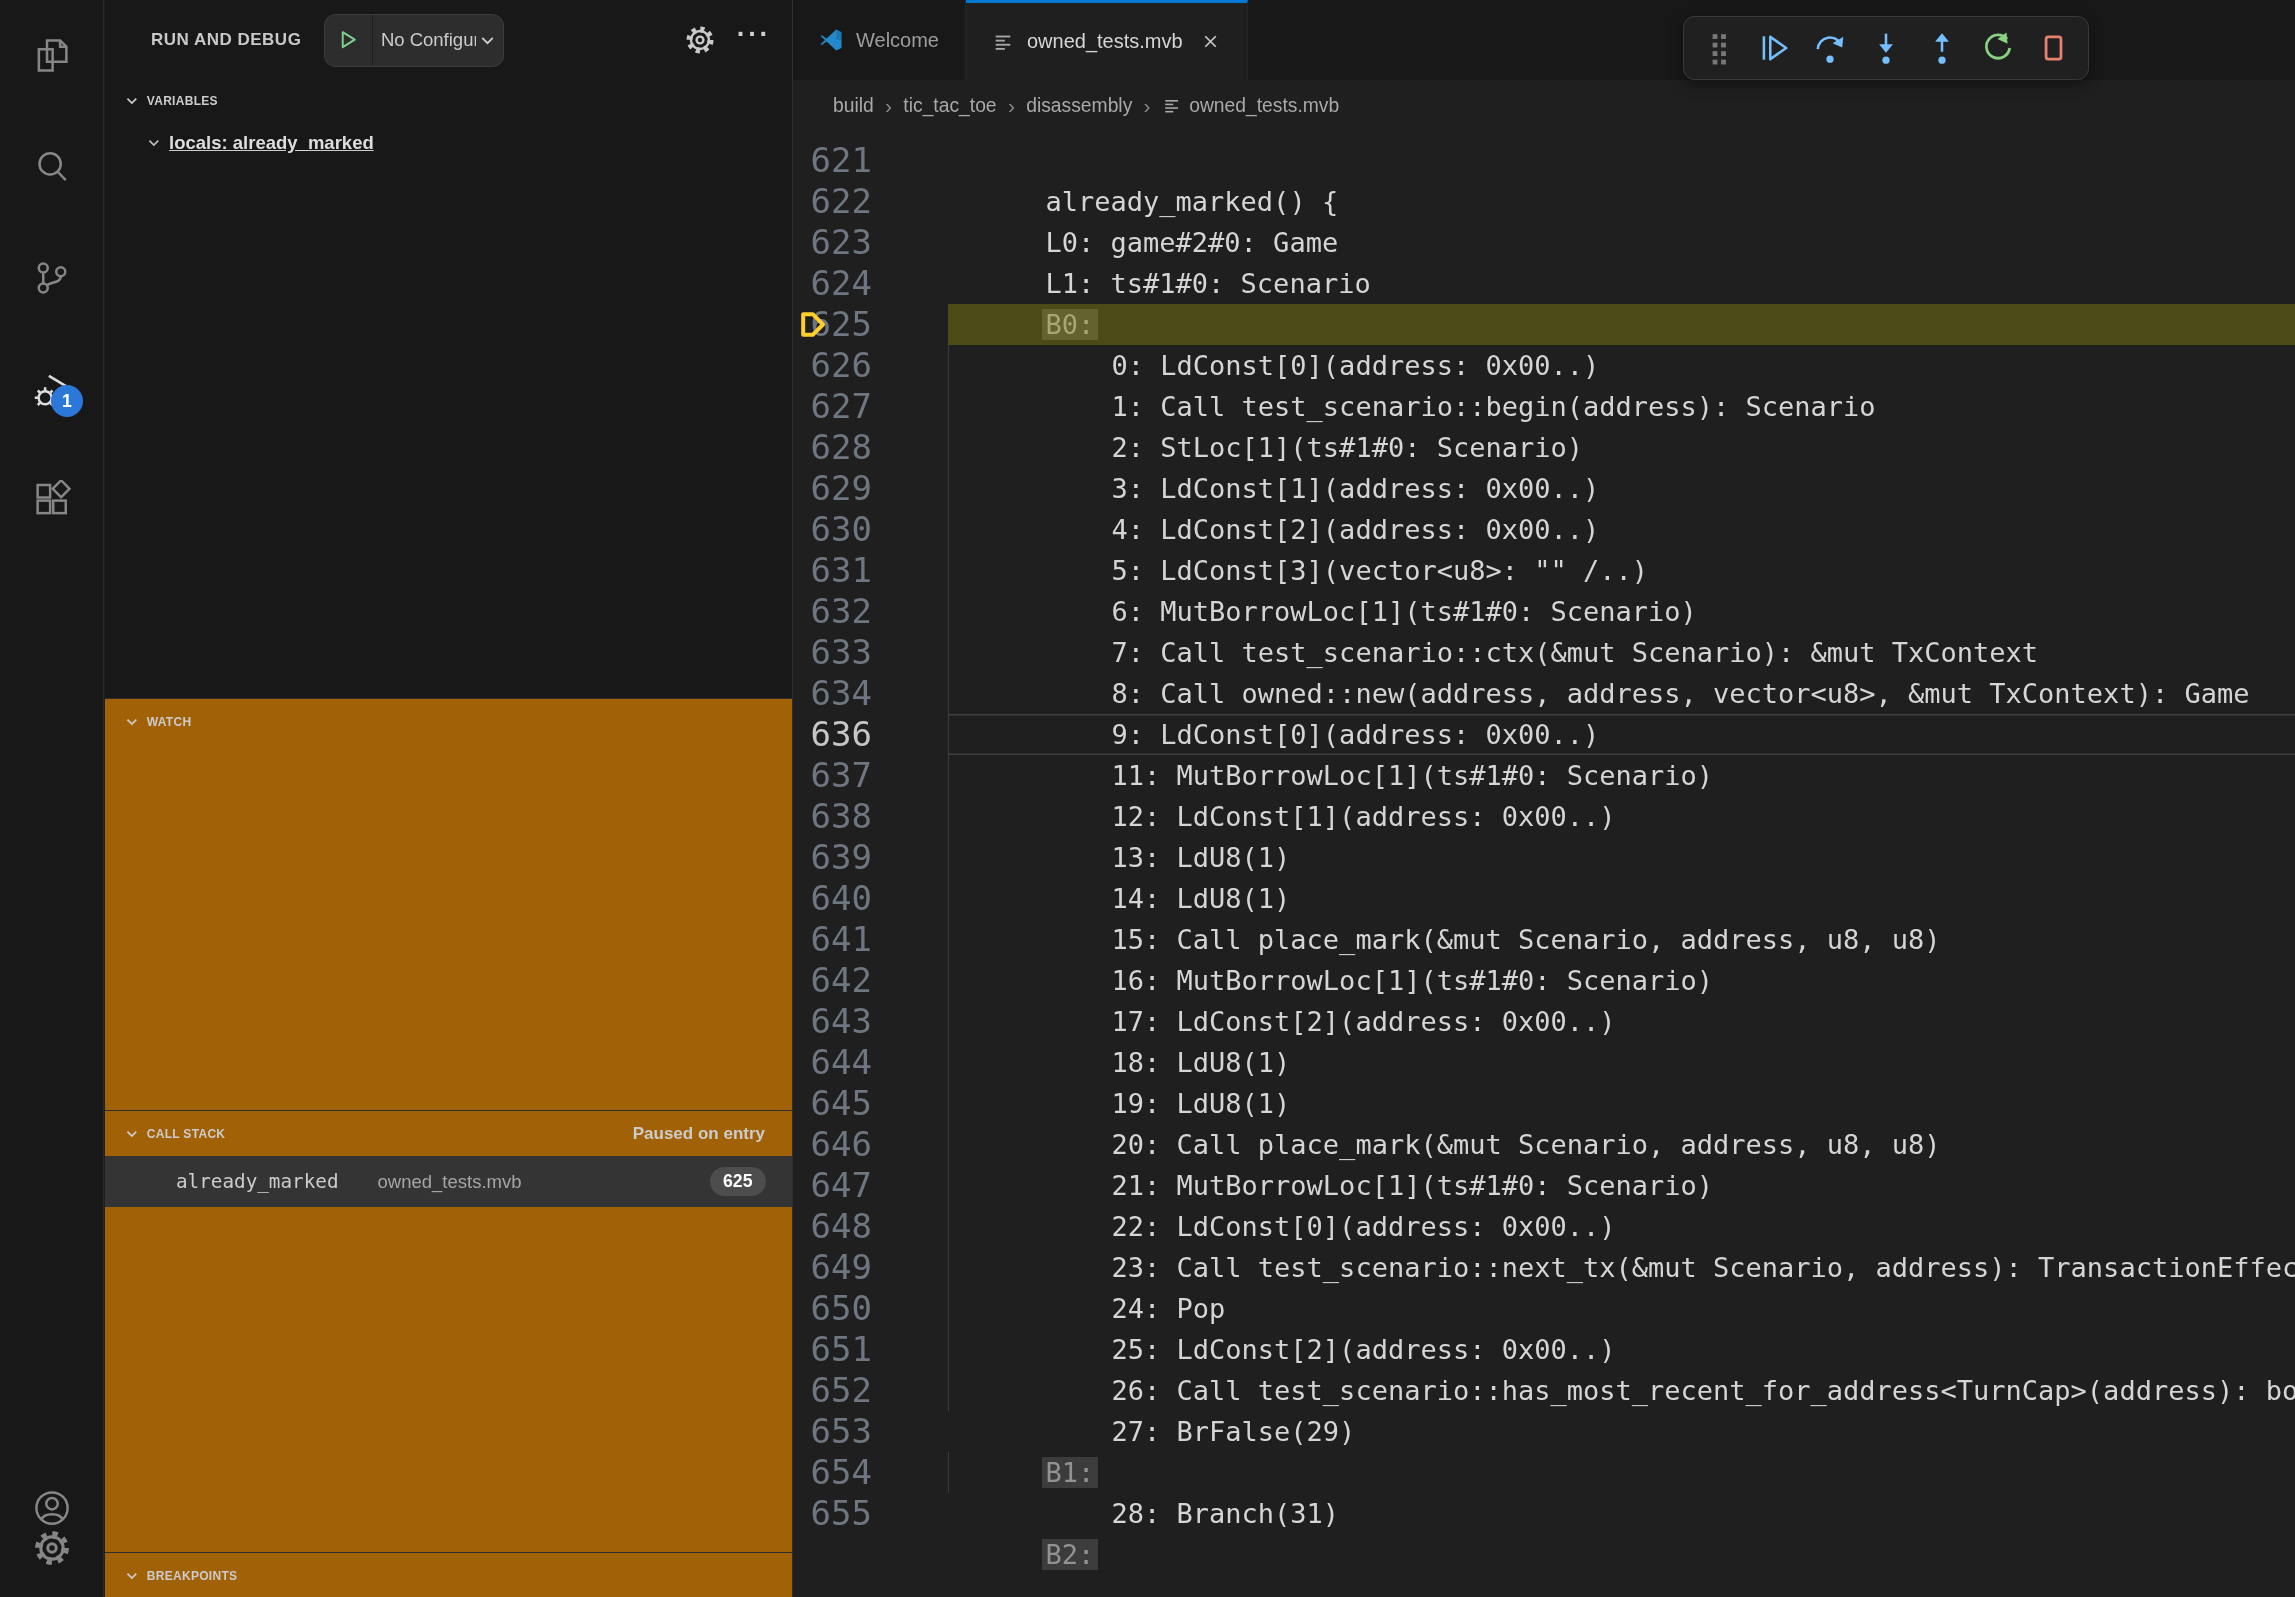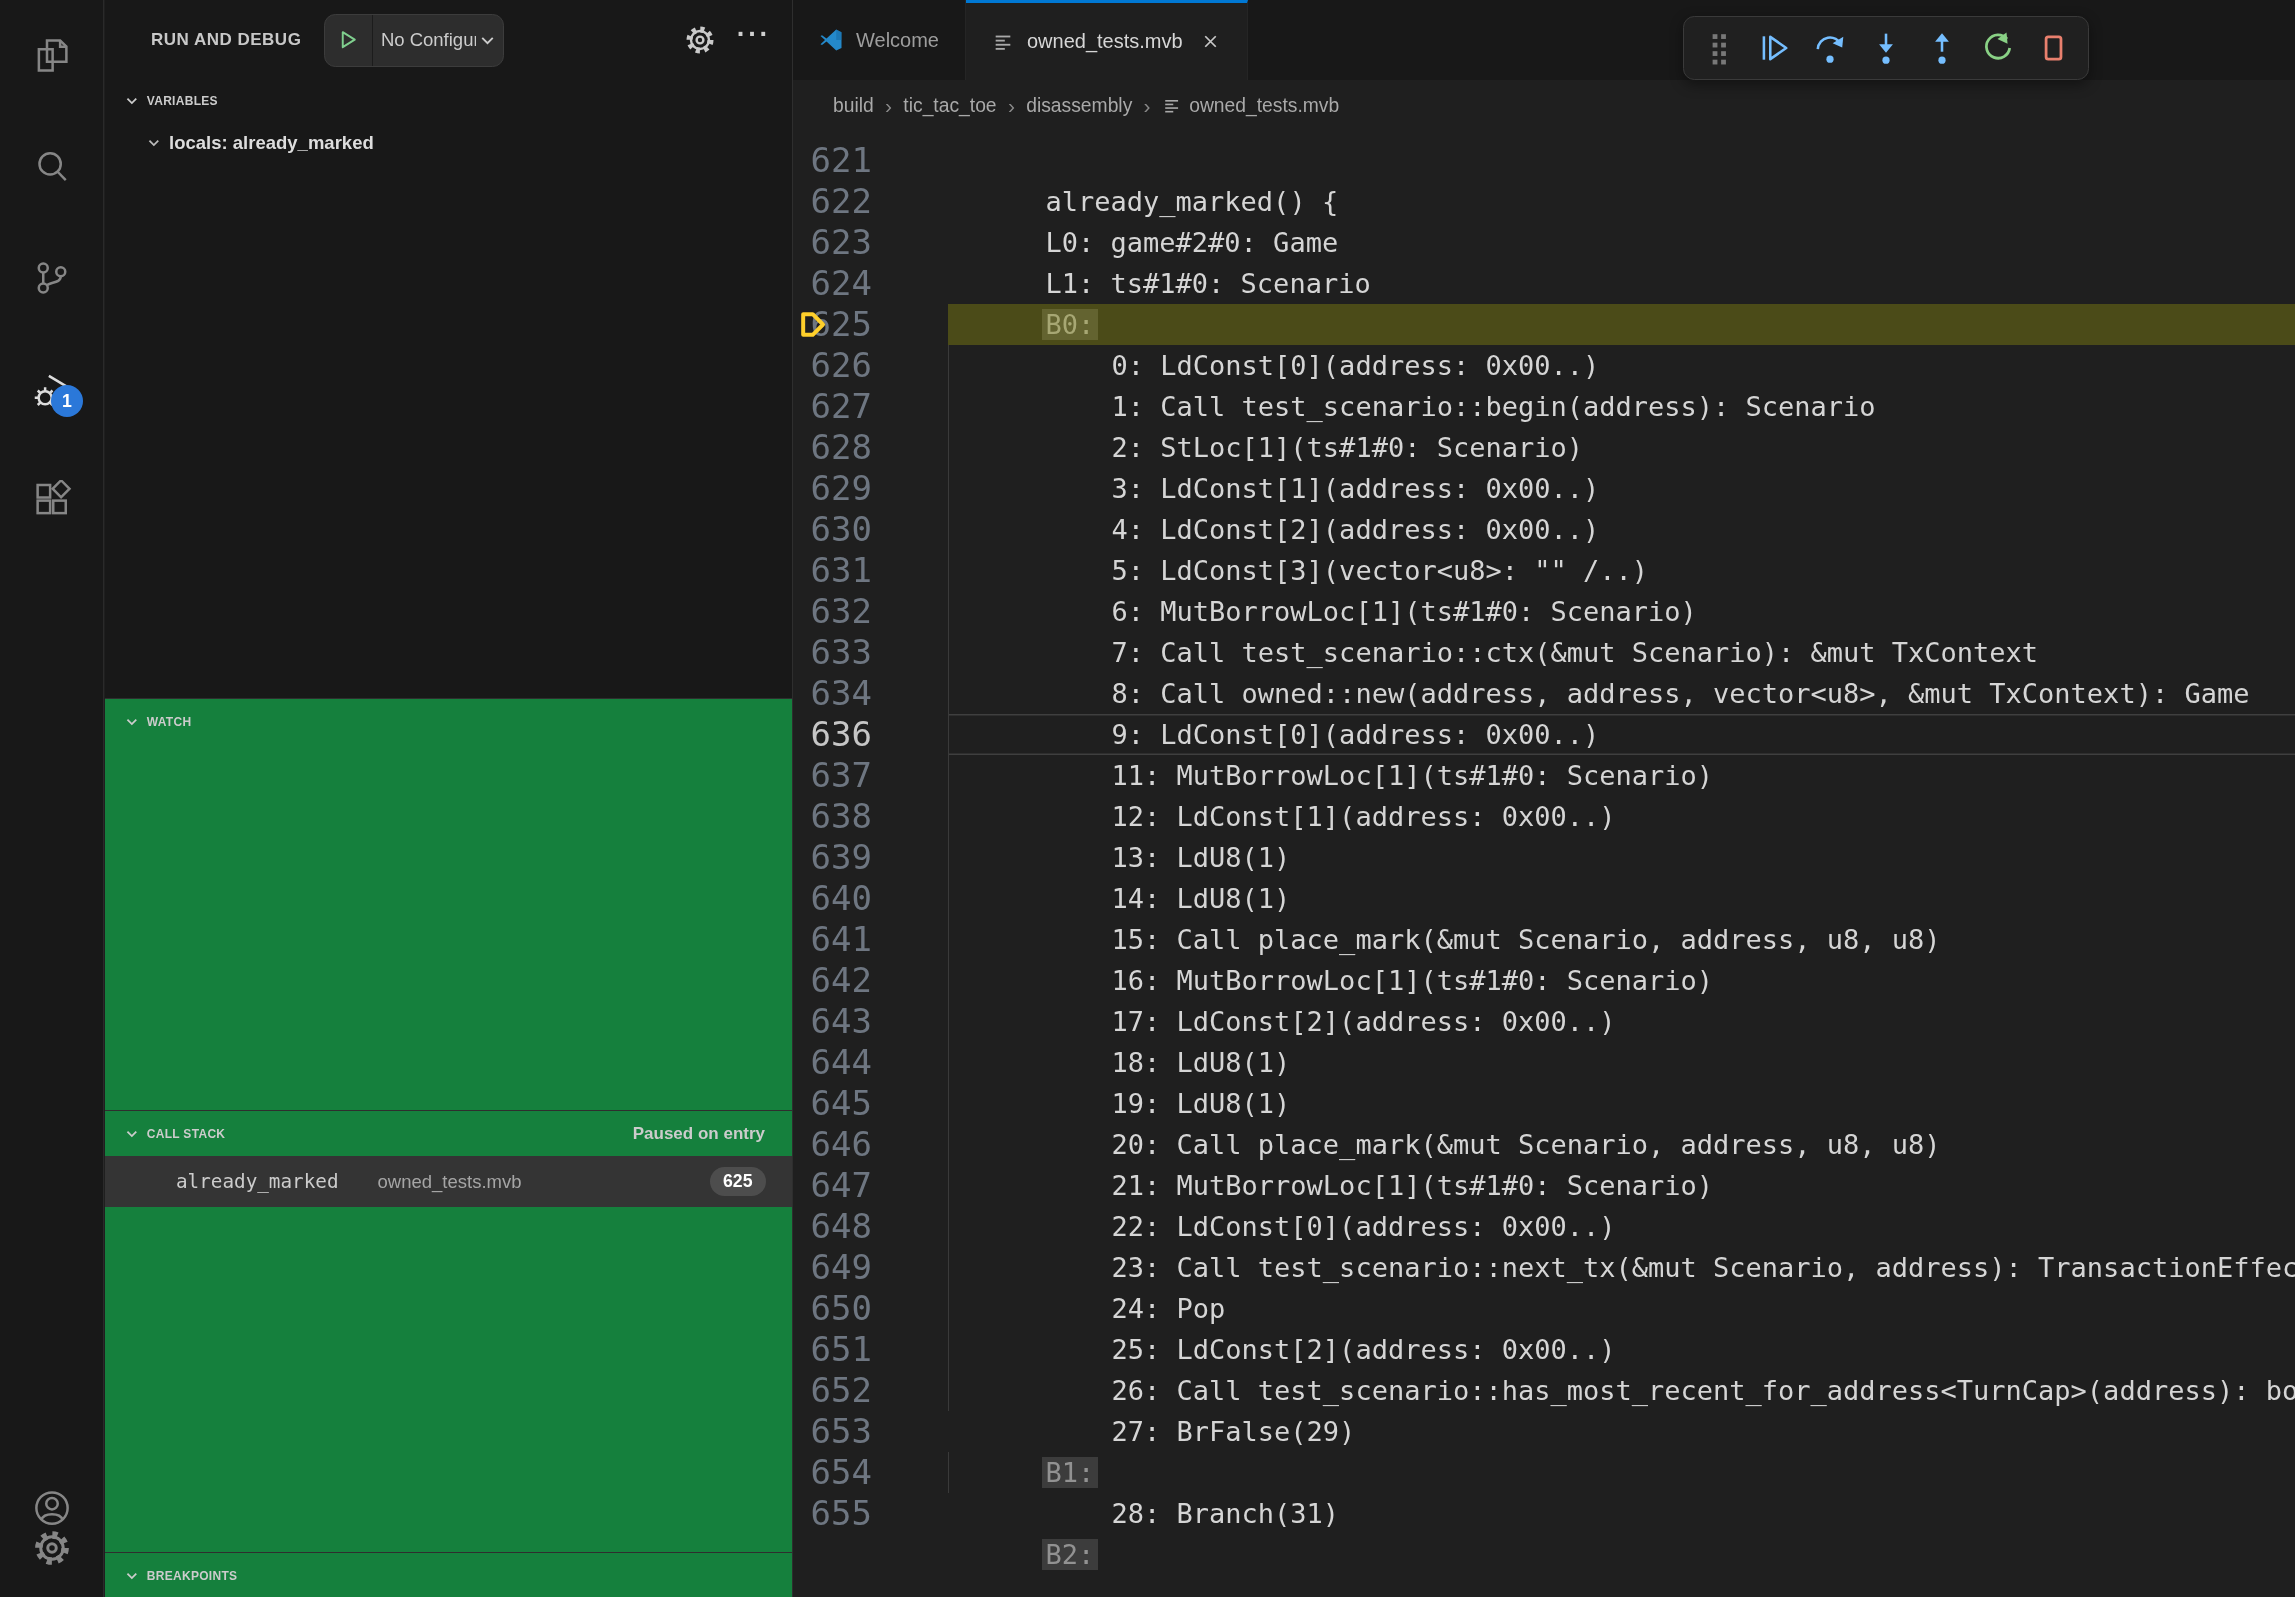--- a/index.html
+++ b/index.html
@@ -39,23 +39,23 @@
   .cfg-play{width:47px;height:100%;display:flex;align-items:center;justify-content:center;border-right:1.6px solid #1c1c1c;flex:none;}
   .cfg-label{
     font-size:18.5px;color:#cccccc;white-space:nowrap;overflow:hidden;width:95px;margin-left:8px;flex:none;
   }
   .cfg-chevron{margin-left:1.6px;flex:none;}
   .sb-gear{margin-left:auto;cursor:pointer;}
   .sb-dots{margin-left:21px;font-size:27px;font-weight:bold;color:#cfcfcf;letter-spacing:2.4px;cursor:pointer;line-height:16px;padding-bottom:11.3px;}
   .sect-header{display:flex;align-items:center;height:45px;padding-left:17.7px;cursor:pointer;}
   .sect-header .lbl{font-size:12px;font-weight:bold;color:#cccccc;letter-spacing:0.3px;margin-left:6.4px;}
   .sect-status{margin-left:auto;margin-right:27px;font-size:17px;font-weight:bold;color:#cccccc;text-align:right;}
-  .tree-row{display:flex;align-items:center;height:42px;padding-left:40px;cursor:pointer;}
+  .tree-row{display:flex;align-items:center;height:42px;padding-left:40px;cursor:pointer;text-decoration:underline;}
   .tree-row .lbl{font-size:18.5px;font-weight:600;color:#dddddd;margin-left:6.4px;}
-  .sect{position:absolute;left:0;right:0;border-top:1.6px solid #2e2e2e;background:#15803d;}
+  .sect{position:absolute;left:0;right:0;border-top:1.6px solid #2e2e2e;background:#a16207;}
   .sect-watch{top:698px;height:412px;}
   .sect-callstack{top:1110px;height:442px;}
   .sect-breakpoints{top:1552px;height:45px;}
   .cs-frame{
     height:51px;margin-top:0;background:#343434;display:flex;align-items:center;
     padding:0 26.5px 0 71px;cursor:pointer;
   }
   .cs-name{font-family:"DejaVu Sans Mono",monospace;font-size:19.3px;color:#cccccc;}
   .cs-file{font-size:18.5px;color:#a5a5a5;margin-left:39px;}
   .cs-line-badge{

